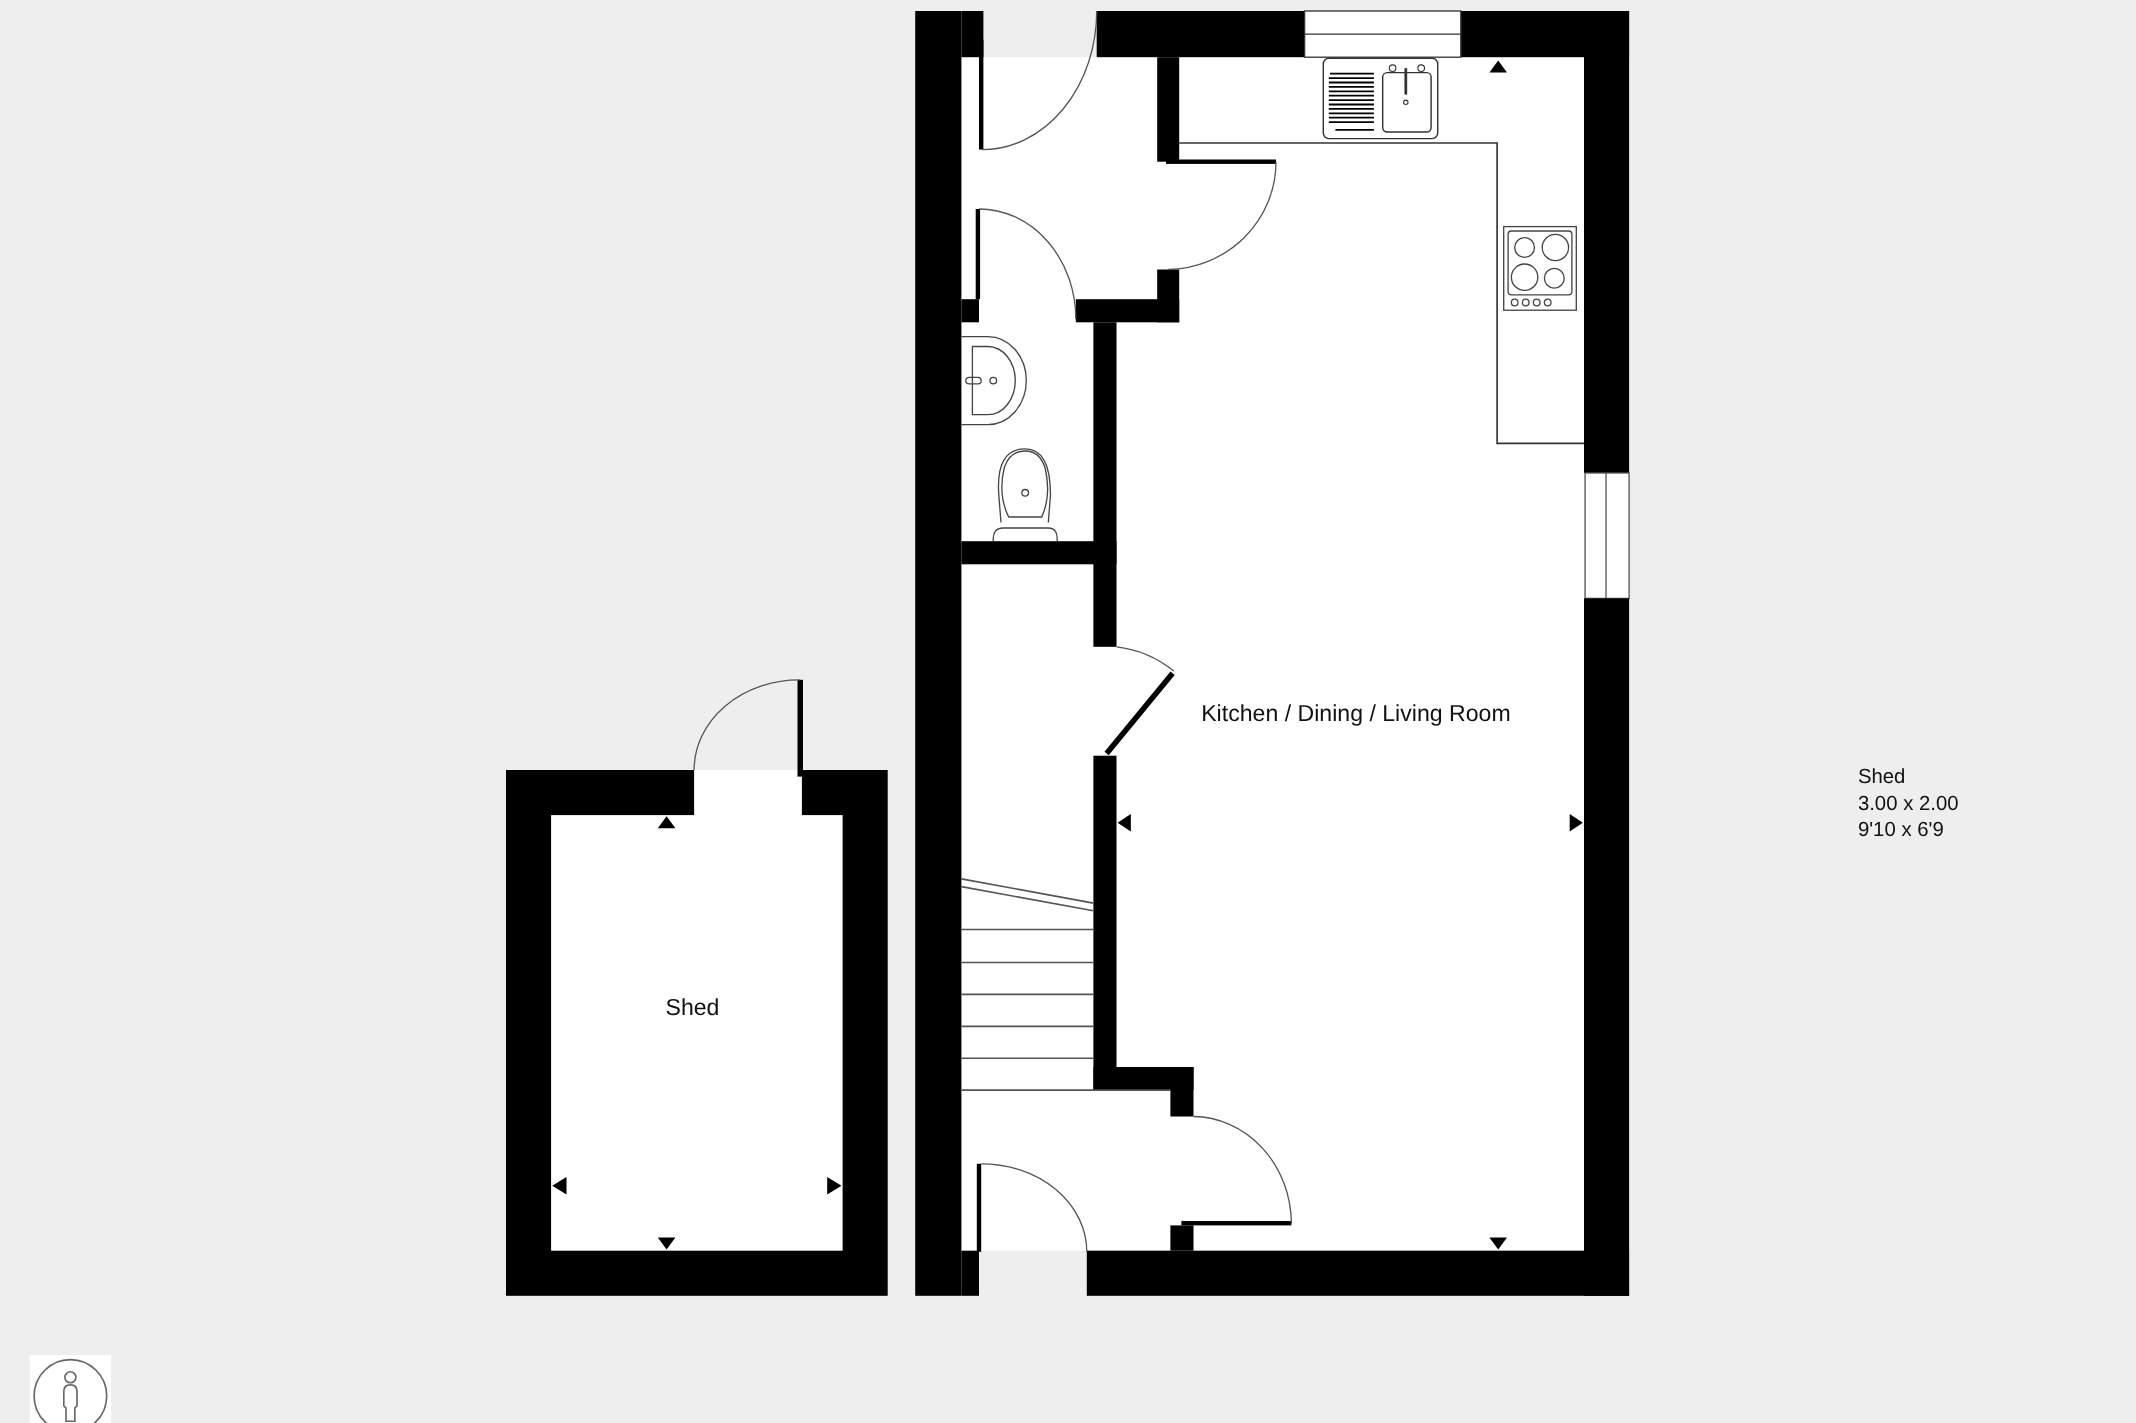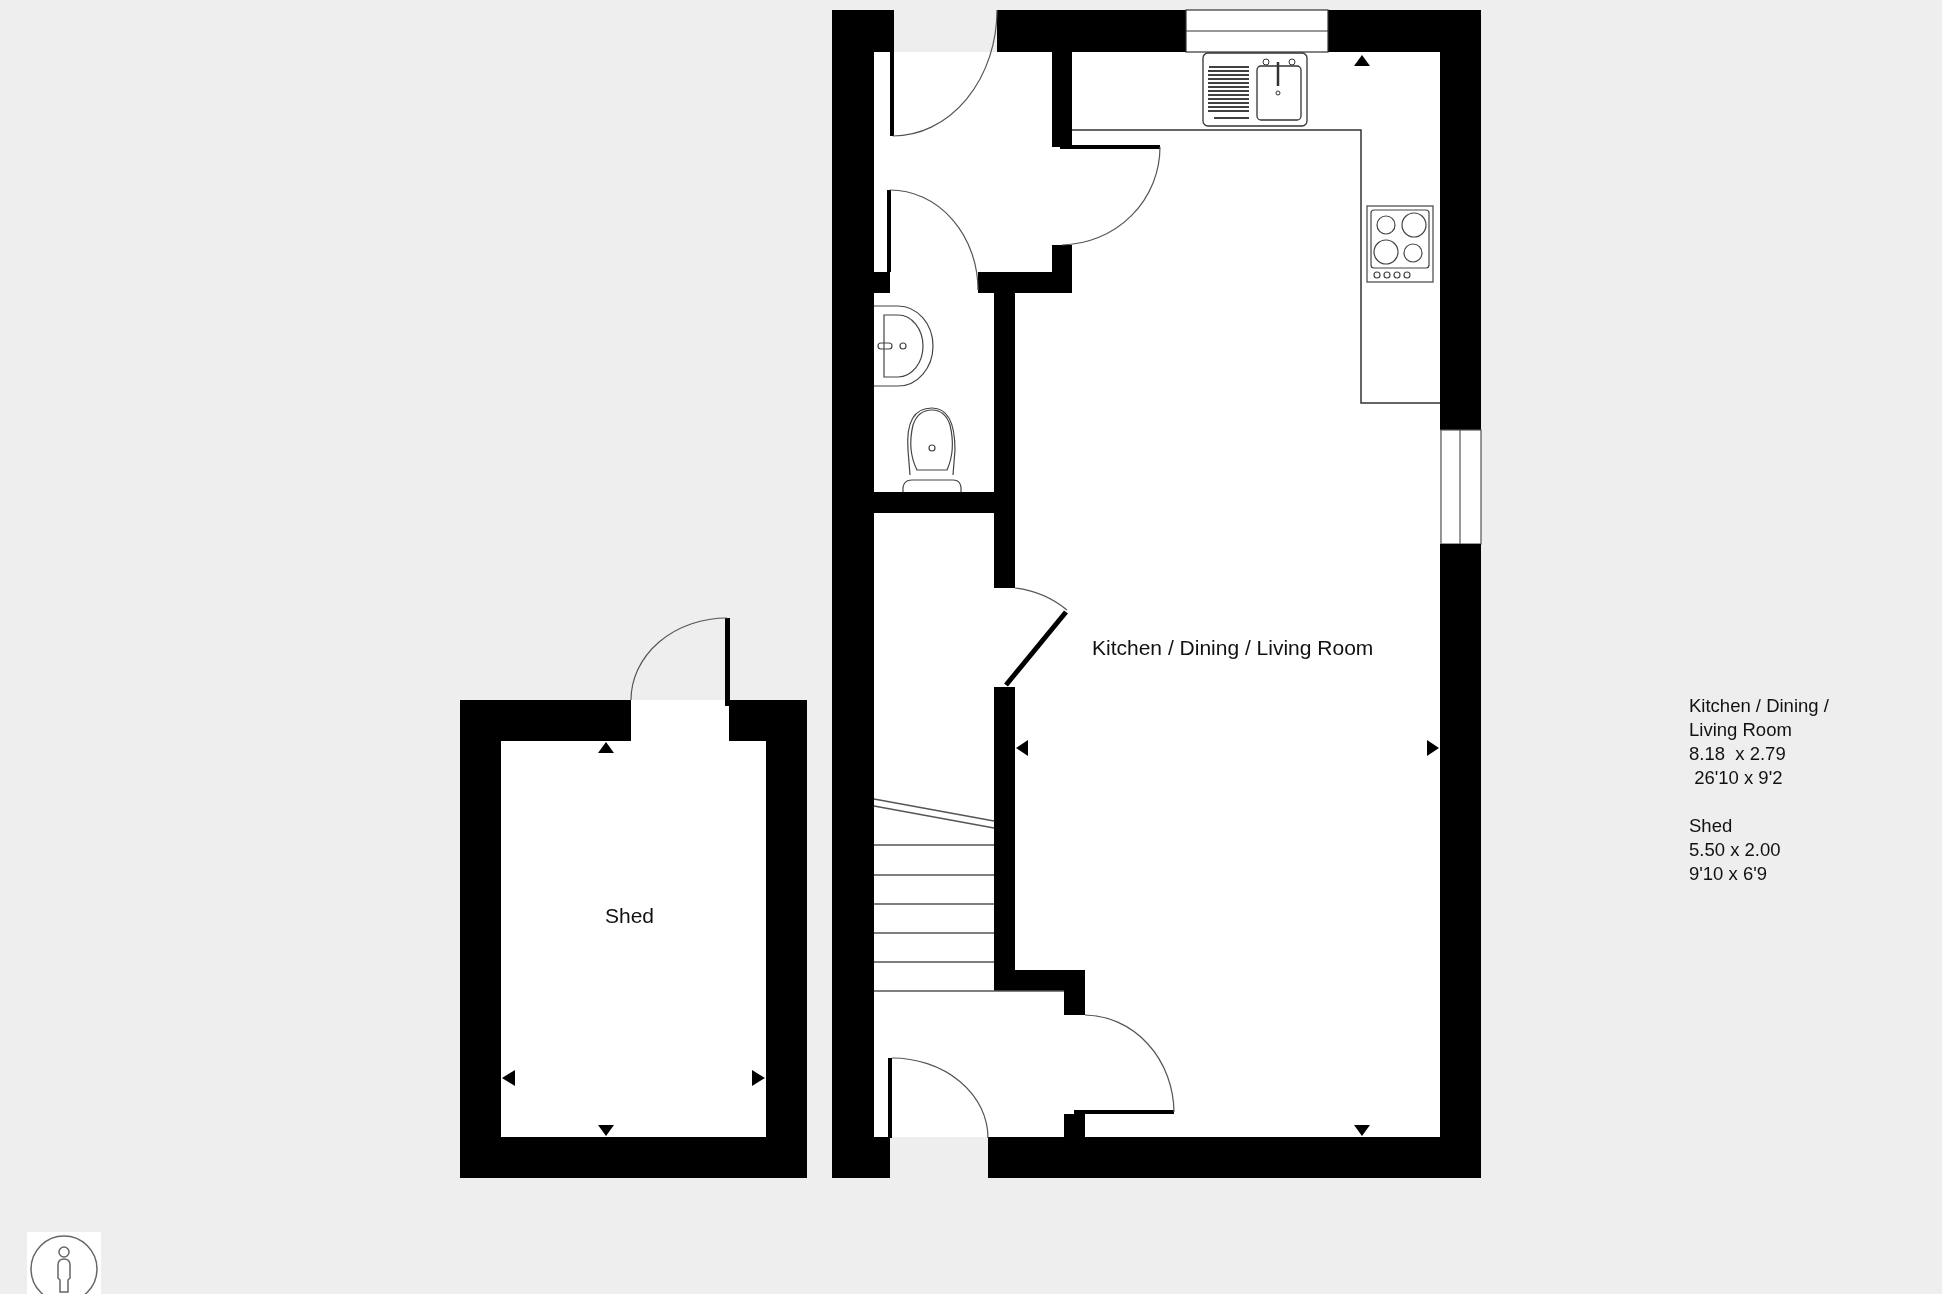--- a/index.html
+++ b/index.html
@@ -150,28 +150,22 @@
     <polygon points="606,742 598,753 614,753" fill="#000"></polygon>
     <polygon points="606,1136 598,1125 614,1125" fill="#000"></polygon>
     <polygon points="502,1078 515,1070 515,1086" fill="#000"></polygon>
     <polygon points="765,1078 752,1070 752,1086" fill="#000"></polygon>
     <text class="room-label" x="605" y="923">Shed</text>
   </g>
 </svg>
 
 <div id="legend">
   <div class="block">
-    <div class="line">Kitchen / Dining /</div>
-    <div class="line">Living Room</div>
-    <div class="line">8.18  x 2.79</div>
-    <div class="line"> 26'10 x 9'2</div>
-  </div>
-  <div class="block">
     <div class="line">Shed</div>
-    <div class="line">5.50 x 2.00</div>
+    <div class="line">3.00 x 2.00</div>
     <div class="line">9'10 x 6'9</div>
   </div>
 </div>
 
 <div id="compass">
   <svg width="74" height="62" viewBox="0 0 74 62">
     <circle cx="37" cy="37" r="33" fill="none" stroke="#666" stroke-width="1.5"></circle>
     <circle cx="37" cy="20" r="5" fill="none" stroke="#666" stroke-width="1.5"></circle>
     <path d="M31 33 Q31 27 37 27 Q43 27 43 33 L43 46 L41 48 L41 60 L33 60 L33 48 L31 46 Z" fill="none" stroke="#666" stroke-width="1.5"></path>
   </svg>

